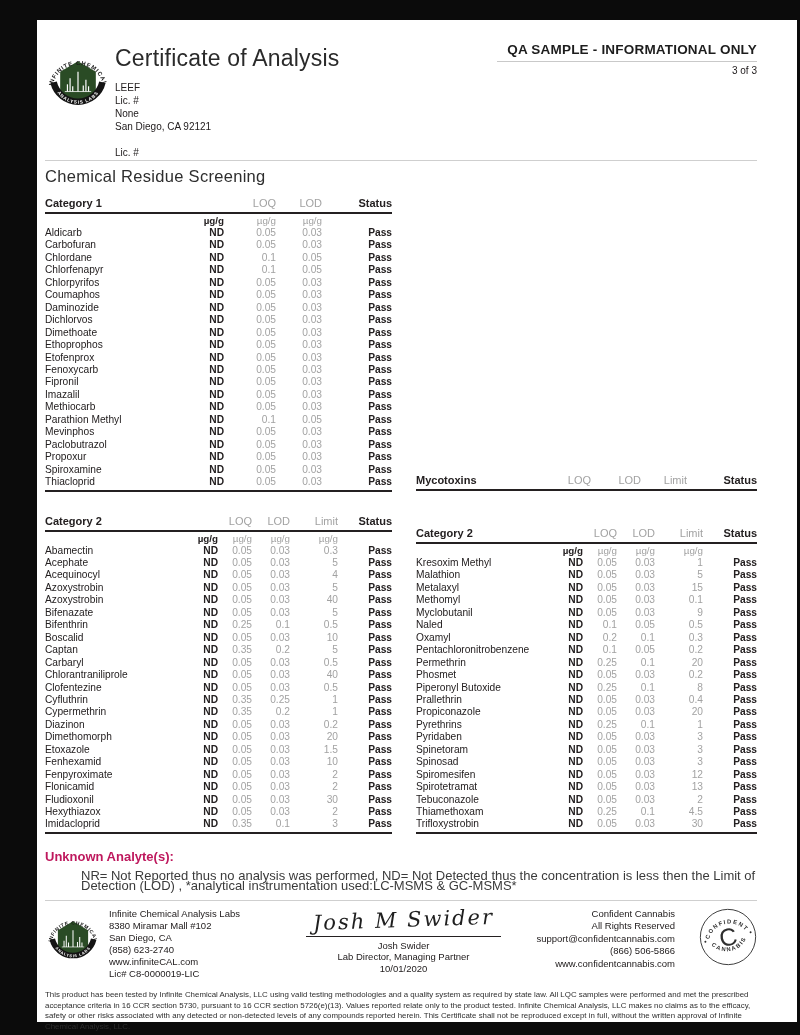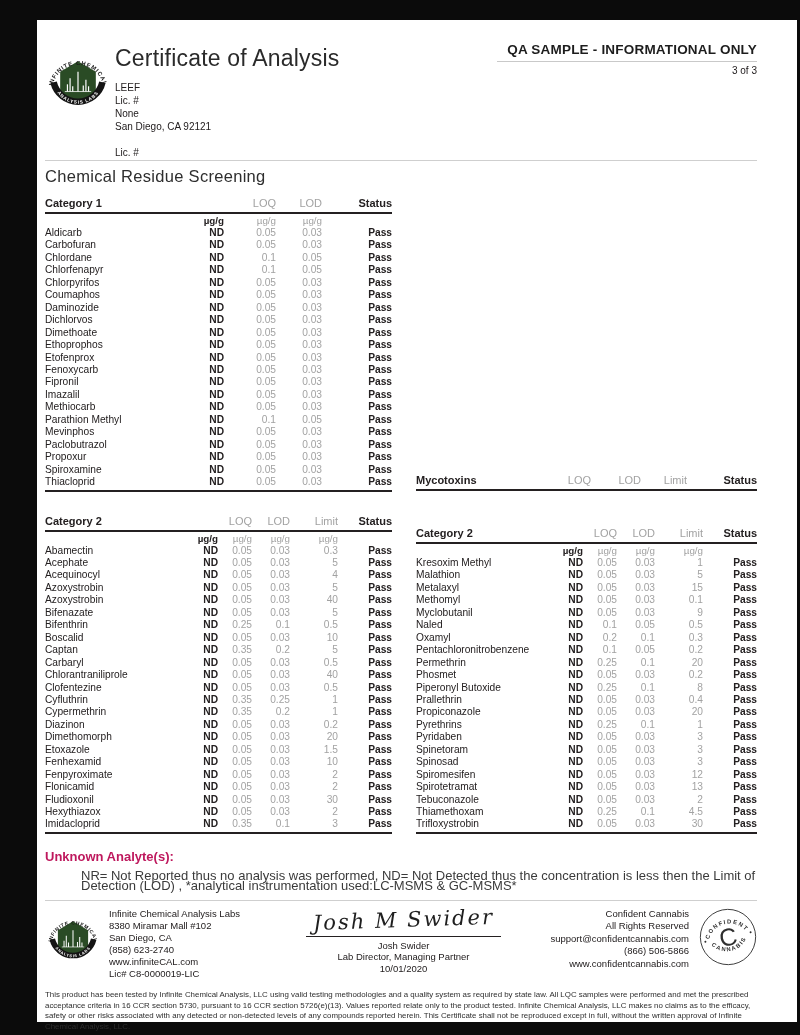--- a/index.html
+++ b/index.html
@@ -61,21 +61,21 @@
   .f-rule{border-top:1px solid #cfcfcf;margin-top:9px;}
   .footer{display:flex;margin-top:7px;align-items:flex-start;}
   .f-left{display:flex;flex:0 0 260px;}
   .f-logo{width:56px;height:60px;flex:0 0 56px;}
   .f-lab{margin-left:8px;font-size:9.5px;line-height:12px;color:#242021;}
   .f-sig{flex:1;text-align:center;padding-top:0;}
   .sig-script{font-family:"DejaVu Serif",serif;font-style:italic;font-size:21px;color:#1f1f1f;letter-spacing:2px;transform:rotate(-2deg);height:26px;}
   .sig-line{border-top:1px solid #242021;width:195px;margin:2px auto 3px auto;}
   .sig-small{font-size:9.5px;line-height:11.5px;color:#242021;}
   .f-right{flex:0 0 255px;display:flex;justify-content:flex-end;}
-  .f-cc-text{text-align:right;font-size:9.5px;line-height:12.5px;color:#242021;margin-right:10px;}
+  .f-cc-text{text-align:right;font-size:9.5px;line-height:12.5px;color:#242021;margin-right:24px;}
   .f-cc-logo{width:58px;height:58px;transform:rotate(-12deg);}
 
   .disclaimer{font-size:7.9px;line-height:10.6px;color:#2e2e2e;margin-top:10px;max-width:712px;}
 </style>
 </head>
 <body>
 
 <div class="page">
   <div class="content">
 

